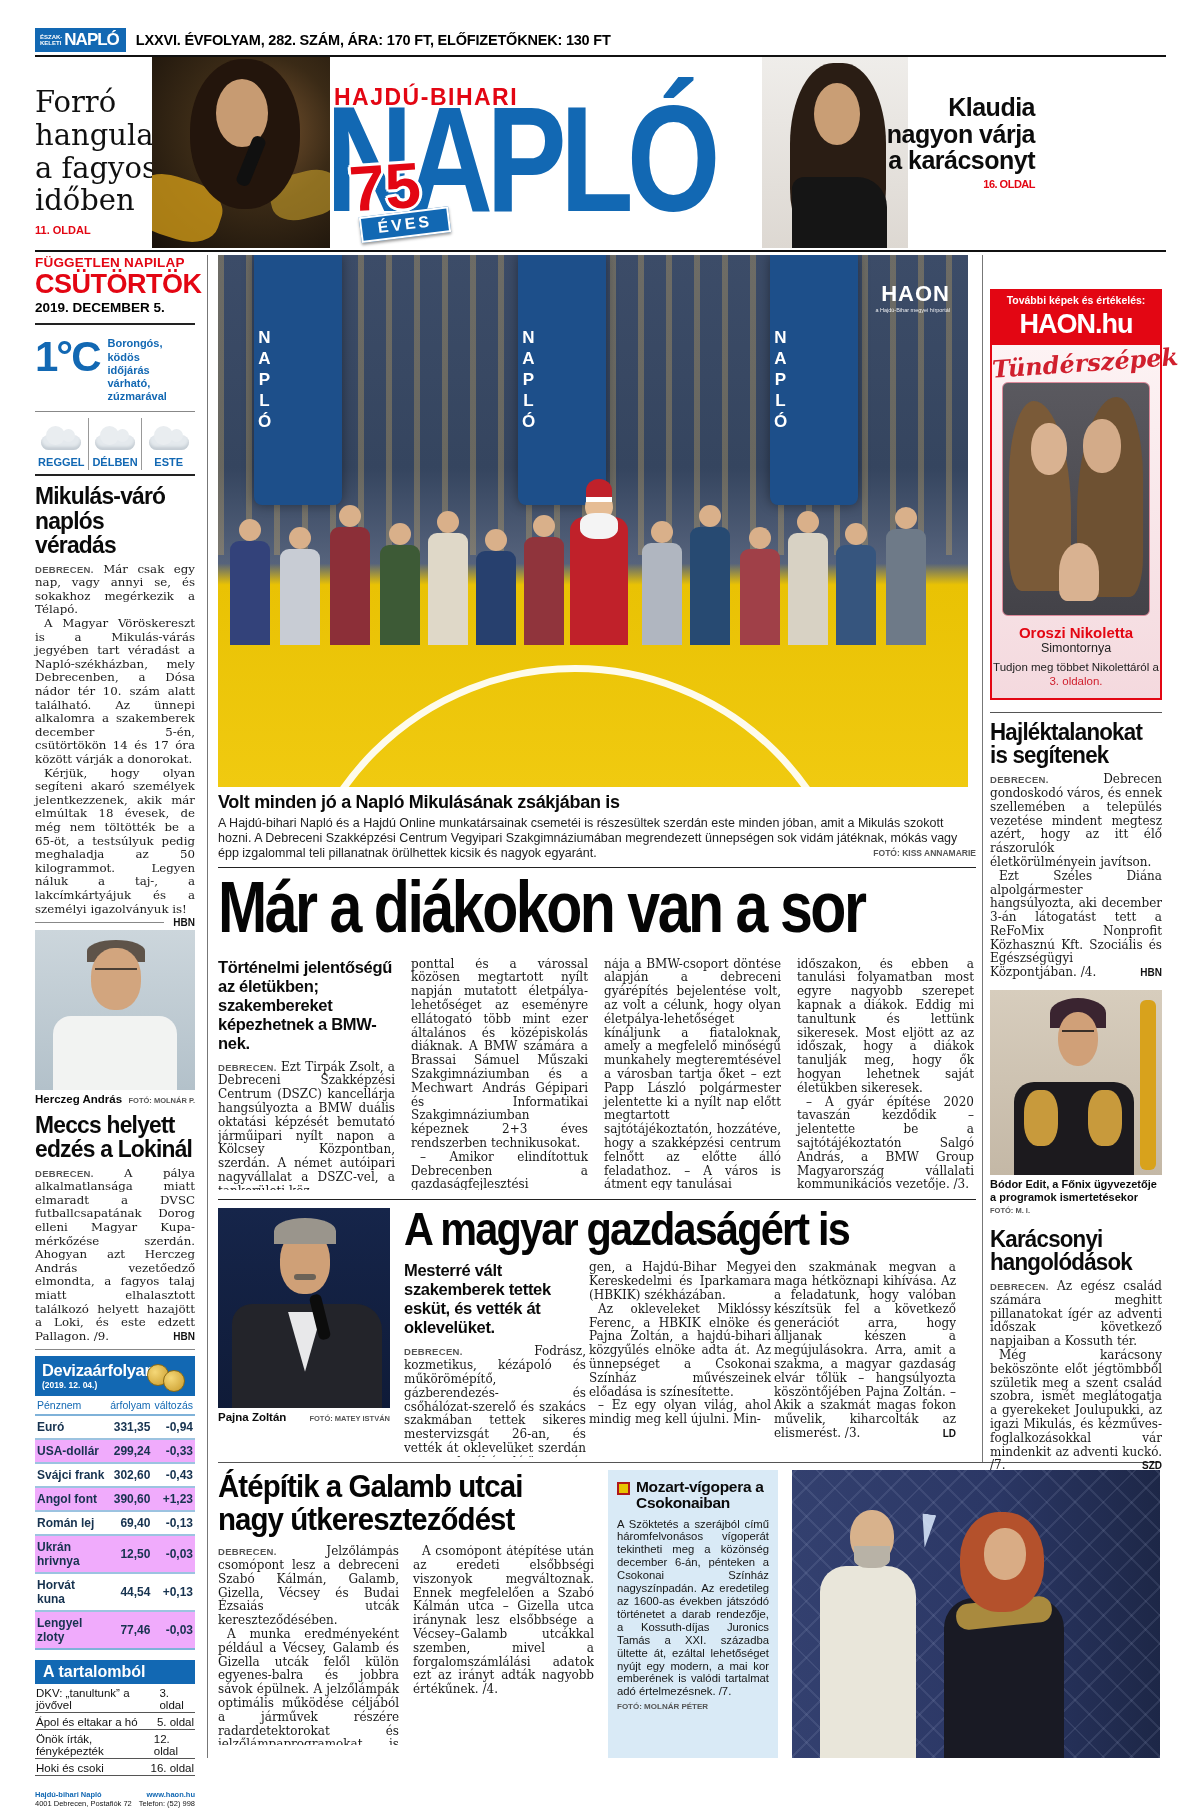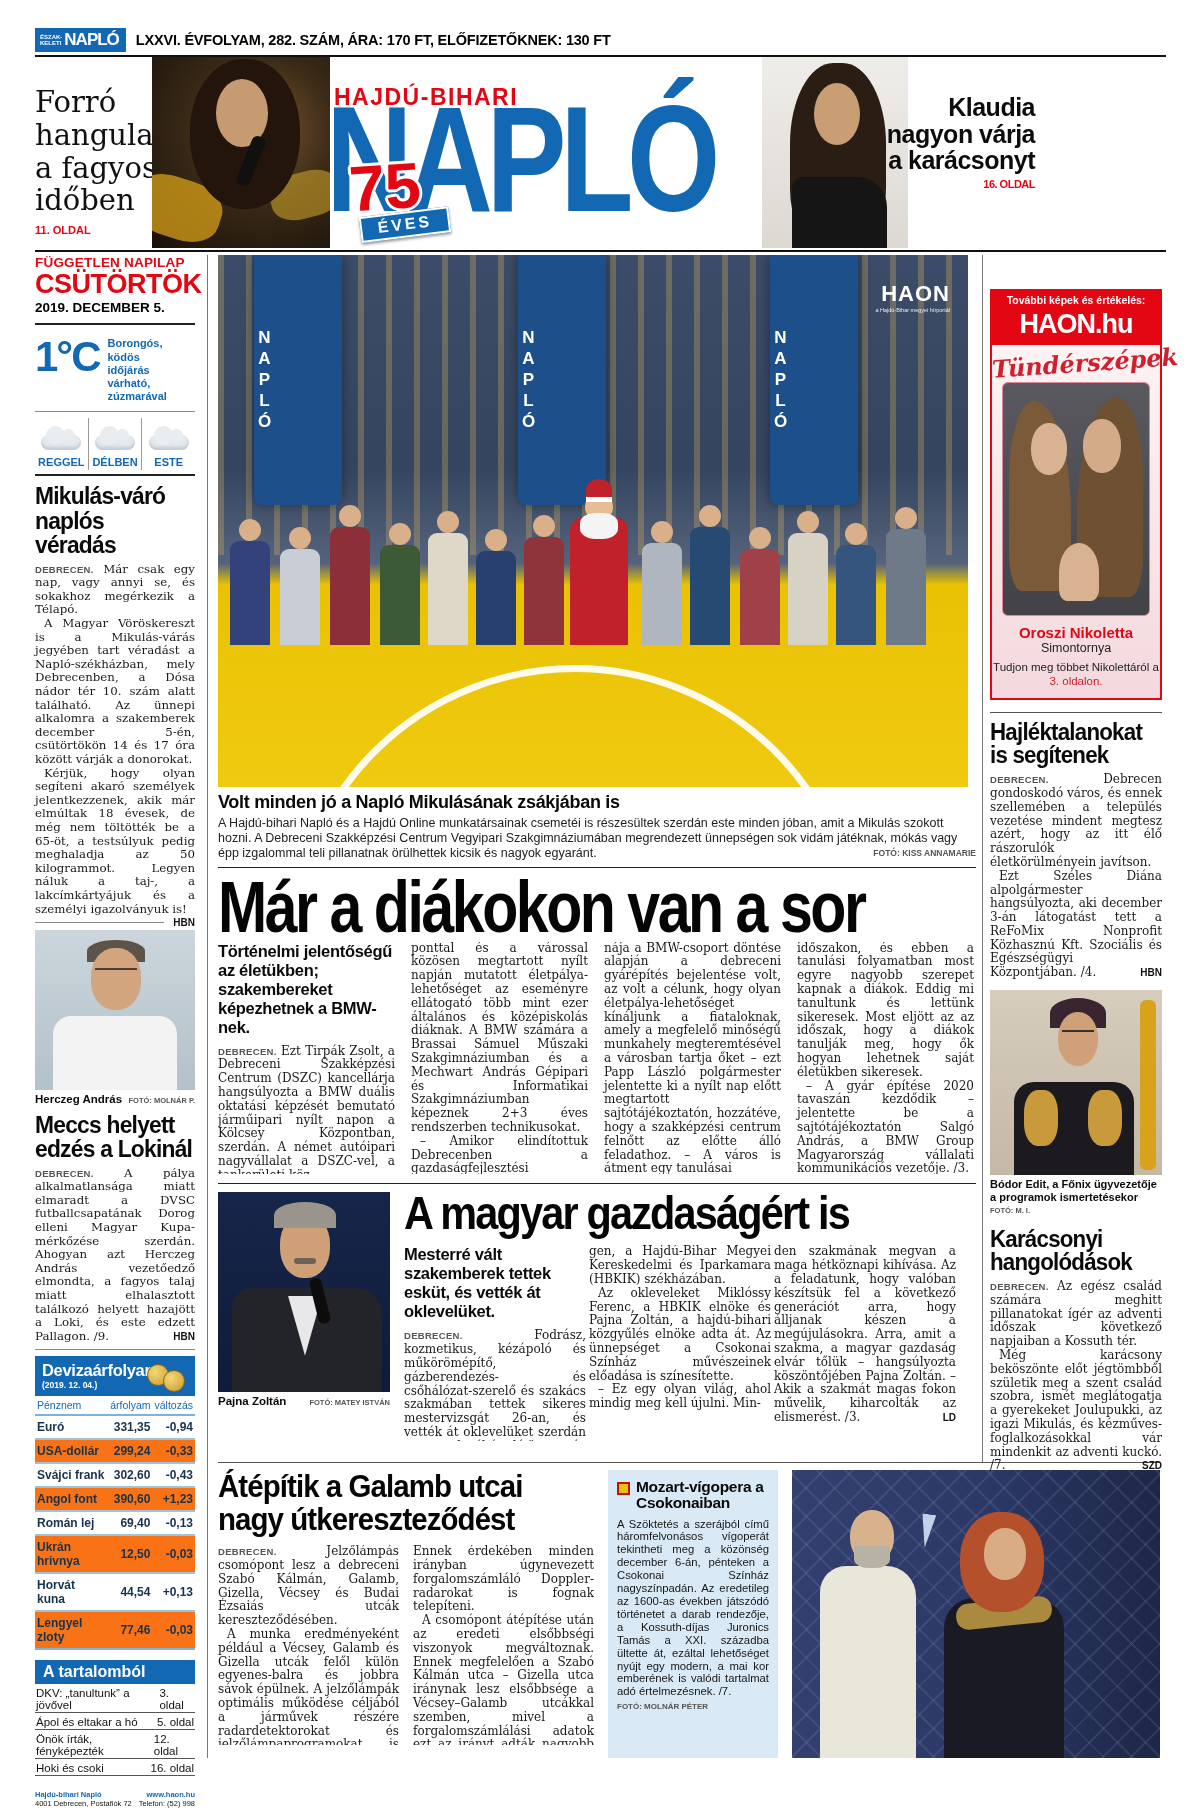--- a/index.html
+++ b/index.html
@@ -81,21 +81,21 @@
   .fx-head{background:#1268b3;color:#fff;padding:5px 7px 6px;position:relative;}
   .fx-title{font-family:"Liberation Sans",sans-serif;font-weight:bold;font-size:16.5px;letter-spacing:-.3px;}
   .fx-date{font-family:"Liberation Sans",sans-serif;font-weight:bold;font-size:8.5px;}
   .coin{position:absolute;top:8px;width:20px;height:20px;border-radius:50%;background:radial-gradient(circle at 35% 35%,#f5d878,#c89a2a);border:1px solid #8a6a14;}
   .coin.c1{right:26px;}
   .coin.c2{right:10px;top:14px;}
   .fx table{width:100%;border-collapse:collapse;font-family:"Liberation Sans",sans-serif;}
   .fx th{font-size:10.5px;color:#1268b3;font-weight:normal;padding:3px 2px;text-align:left;border-bottom:2px solid #7fb2d9;}
   .fx th.r,.fx td.r{text-align:right;}
   .fx td{font-size:12px;font-weight:bold;color:#16324f;padding:4px 2px;border-top:2px solid #9cc3e0;}
-  .fx tr.alt{background:#f97316;}
+  .fx tr.alt{background:#f0abfc;}
   
   .toc-band{background:#1268b3;color:#fff;font-family:"Liberation Sans",sans-serif;font-weight:bold;font-size:16px;padding:3px 8px;margin-top:10px;}
   .toc-item{display:flex;justify-content:space-between;font-family:"Liberation Sans",sans-serif;font-size:11.5px;color:#111;border-bottom:1px solid #555;padding:3px 1px 1px;}
   
   .imprint{display:flex;justify-content:space-between;margin-top:14px;font-family:"Liberation Sans",sans-serif;font-size:7.5px;line-height:9px;}
   .imprint .blue{color:#1268b3;font-weight:bold;}
 
   
   .maincol{position:absolute;left:218px;top:255px;width:758px;}
   .photo-main{position:relative;width:750px;height:532px;overflow:hidden;
@@ -115,21 +115,21 @@
   .santa::after{content:"";position:absolute;top:-4px;left:10px;width:38px;height:26px;border-radius:40%;background:#f4f4f4;}
   .santa .hat{position:absolute;top:-38px;left:16px;width:26px;height:18px;background:#c0212a;border-radius:50% 50% 0 0;border-bottom:5px solid #fff;}
   .floor-arc{position:absolute;left:70px;bottom:-452px;width:560px;height:560px;border:7px solid rgba(255,255,255,.92);border-radius:50%;}
   .main-caption{margin-top:5px;}
   .main-caption .t{font-family:"Liberation Sans",sans-serif;font-weight:bold;font-size:18px;letter-spacing:-.3px;color:#0a0a0a;}
   .main-caption .x{font-family:"Liberation Sans",sans-serif;font-size:12.5px;line-height:15px;color:#222;margin-top:3px;}
   .main-caption .c{display:block;text-align:right;font-family:"Liberation Sans",sans-serif;font-weight:bold;font-size:8.5px;color:#555;margin-top:-13px;}
   .mrule{height:1px;background:#222;border:0;margin:9px 0 6px;}
   .h1-main{font-family:"Liberation Sans",sans-serif;font-weight:bold;font-size:72px;line-height:.94;letter-spacing:-3px;color:#050505;
     transform:scaleX(.82);transform-origin:left top;white-space:nowrap;margin:4px 0 0;}
-  .cols4{display:flex;gap:16px;height:232px;overflow:hidden;}
+  .cols4{display:flex;gap:16px;height:232px;overflow:hidden;margin-top:16px;}
   .cols4 .acol{width:177px;}
   .body-m{font-size:12px;line-height:13.8px;text-align:justify;color:#181818;}
   .body-m p{margin:0;}
   .body-m p.ind{text-indent:9px;}
   .leadpar{font-family:"Liberation Sans",sans-serif;font-weight:bold;font-size:16.5px;line-height:19px;color:#0a0a0a;margin:0 0 8px;letter-spacing:-.3px;}
   .section2{display:flex;gap:14px;margin-top:8px;}
   .s2-left{width:172px;}
   .photo-pajna{position:relative;width:172px;height:200px;background:linear-gradient(#16254a,#0f1b38);overflow:hidden;}
   .paj-suit{position:absolute;left:14px;top:96px;width:150px;height:104px;background:#23242a;border-radius:20px 26px 0 0;}
   .paj-shirt{position:absolute;left:70px;top:104px;width:34px;height:60px;background:#e8e8ea;clip-path:polygon(0 0,100% 0,50% 100%);}
@@ -493,21 +493,20 @@
       <h2 class="h2-cross">
         <span>Átépítik a Galamb utcai</span><br>
         <span>nagy útkereszteződést</span>
       </h2>
       <div class="cols2">
         <div class="acol body-m">
           <p><span class="dl">DEBRECEN.</span> <span>Jelzőlámpás csomópont lesz a debreceni Szabó Kálmán, Galamb, Gizella, Vécsey és Budai Ézsaiás utcák kereszteződésében.</span></p>
           <p class="ind">A munka eredményeként például a Vécsey, Galamb és Gizella utcák felől külön egyenes-balra és jobbra sávok épülnek. A jelzőlámpák optimális működése céljából a járművek részére radardetektorokat és jelzőlámpaprogramokat is kialakítanak.</p>
         </div>
         <div class="acol body-m">
-          <p>Ennek érdekében minden irányban úgynevezett forgalomszámláló Doppler-radarokat is fognak telepíteni.</p>
           <p class="ind"><span>A csomópont átépítése után az eredeti elsőbbségi viszonyok megváltoznak. Ennek megfelelően a Szabó Kálmán utca – Gizella utca iránynak lesz elsőbbsége a Vécsey–Galamb utcákkal szemben, mivel a forgalomszámlálási adatok ezt az irányt adták nagyobb értékűnek. /4.</span></p>
         </div>
       </div>
     </div>
 
     <div class="mozartbox">
       <div class="moz-title">
         <span class="moz-bullet"></span>
         <span>Mozart-vígopera a Csokonaiban</span>
       </div>

